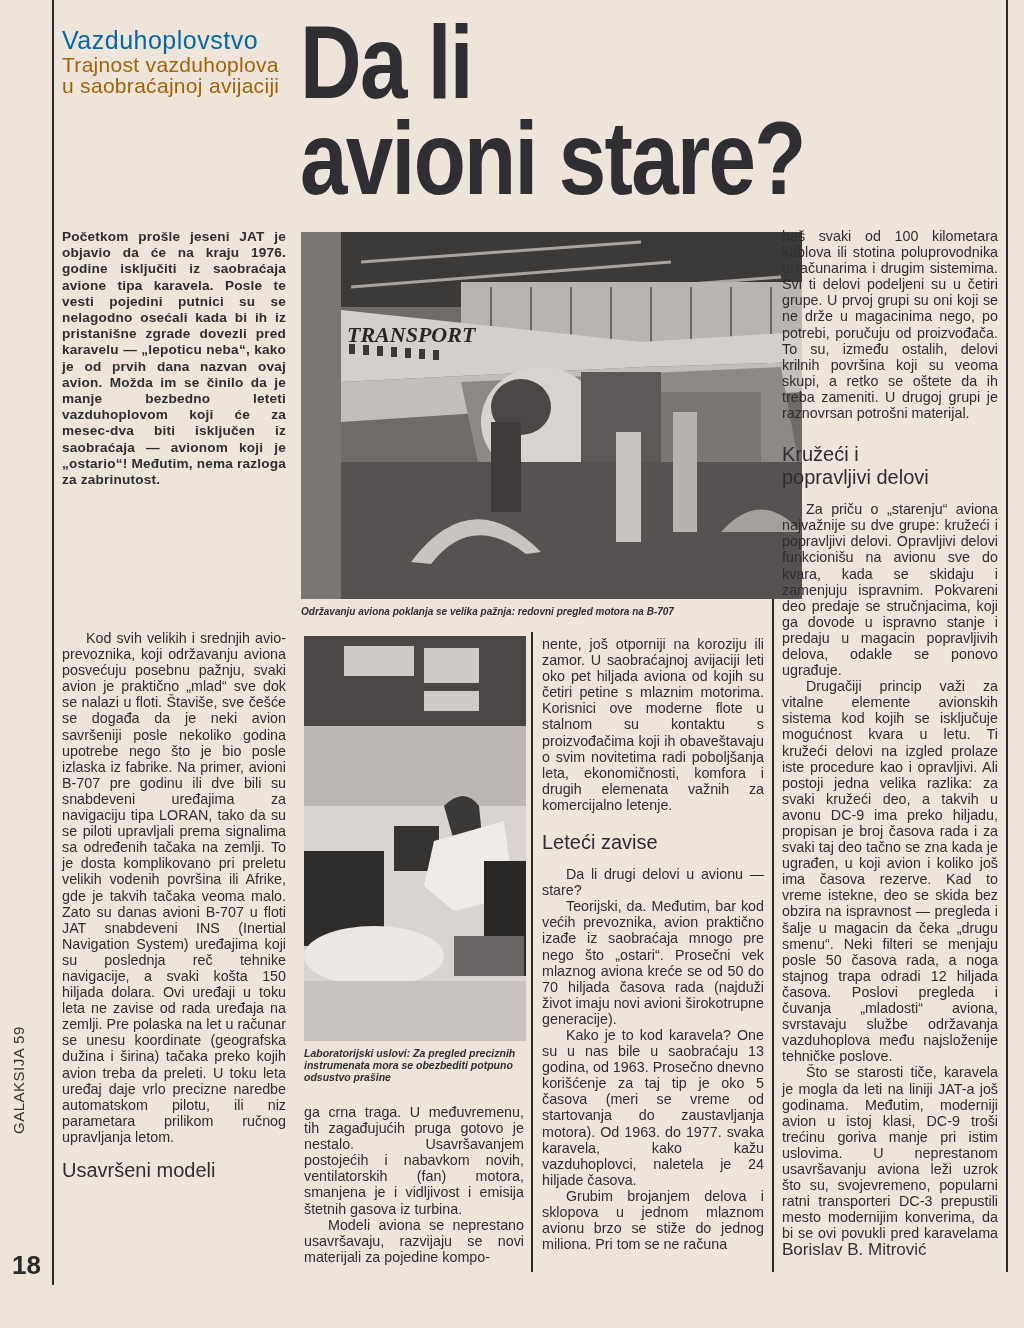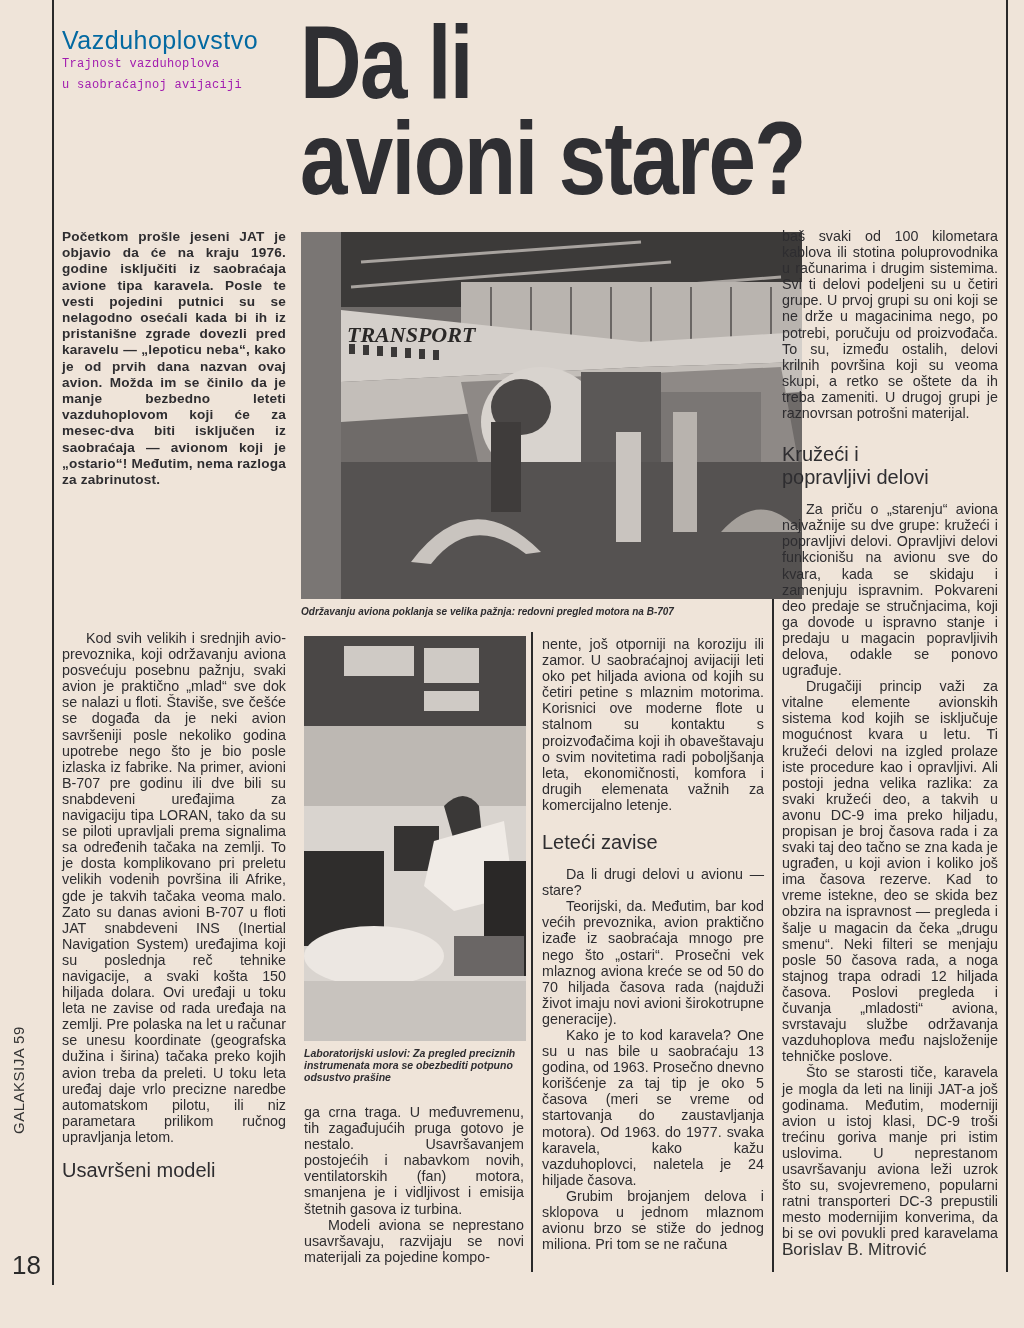--- a/index.html
+++ b/index.html
@@ -5,21 +5,21 @@
   html, body { margin: 0; padding: 0; }
   body {
     width: 1024px; height: 1328px; position: relative; overflow: hidden;
     background: #efe4d9;
     color: #2b2a2c;
     font-family: "Liberation Sans", "DejaVu Sans", sans-serif;
   }
   .rule { position: absolute; background: #2a2a2a; }
   .kicker { position: absolute; left: 62px; top: 26px; width: 235px; }
   .kicker .section { font-size: 25px; letter-spacing: 0.5px; line-height: 28px; color: #0369a1; }
-  .kicker .sub { font-size: 12px; line-height: 21px; color: #a21caf; letter-spacing: 0.3px; font-family: Liberation Mono, monospace; }
+  .kicker .sub { font-size: 21px; line-height: 21px; color: #a16207; letter-spacing: 0.3px; }
   .headline {
     position: absolute; left: 300px; top: 14px; width: 520px;
     font-family: "Liberation Sans", "DejaVu Sans", sans-serif;
     font-weight: bold; color: #2f2f33;
     font-size: 104px; line-height: 96px; letter-spacing: -2px;
     transform: scaleX(0.82); transform-origin: left top;
   }
   .headline div { white-space: nowrap; }
   .col { position: absolute; font-size: 14.3px; line-height: 16.1px; text-align: justify; color: #2e2d30; }
   .col p { margin: 0; }
@@ -30,21 +30,21 @@
     position: absolute; overflow: hidden;
     background: #7a7674;
   }
   .caption { position: absolute; font-weight: bold; font-style: italic; font-size: 10.5px; line-height: 12px; color: #2e2d30; }
   .folio { position: absolute; left: 8px; bottom: 66px; width: 40px; }
   .folio .mag {
     position: absolute; left: 2px; top: -128px; width: 120px;
     transform: rotate(-90deg); transform-origin: left top;
     font-size: 15px; letter-spacing: 0.5px; white-space: nowrap; color: #333;
   }
-  .folio .page { position: absolute; left: 4px; top: -12px; font-size: 26px; font-weight: normal; color: #2a2a2a; }
+  .folio .page { position: absolute; left: 4px; top: -12px; font-size: 26px; font-weight: bold; color: #2a2a2a; }
   .byline { position: absolute; left: 782px; top: 1240px; font-size: 17px; color: #333; }
 </style>
 </head>
 <body>
 
 <div class="rule" style="left:52px; top:0; width:2px; height:1285px;"></div>
 <div class="rule" style="left:1006px; top:0; width:2px; height:1272px;"></div>
 <div class="rule" style="left:531px; top:632px; width:2px; height:640px;"></div>
 <div class="rule" style="left:772px; top:232px; width:2px; height:1040px;"></div>
 

